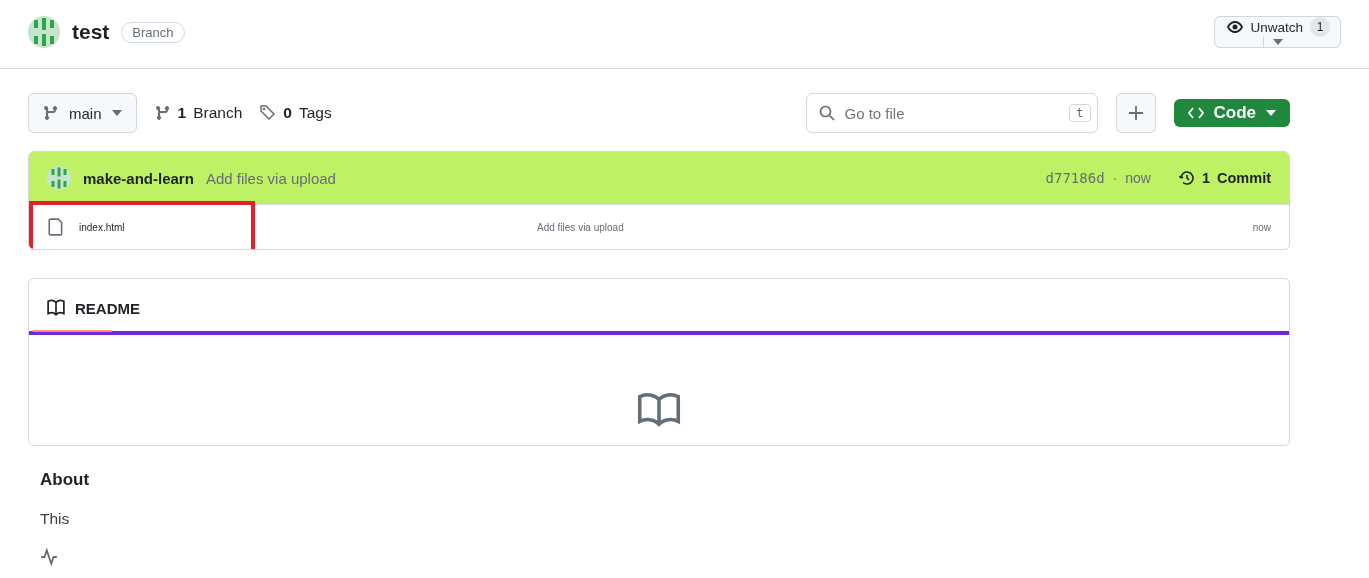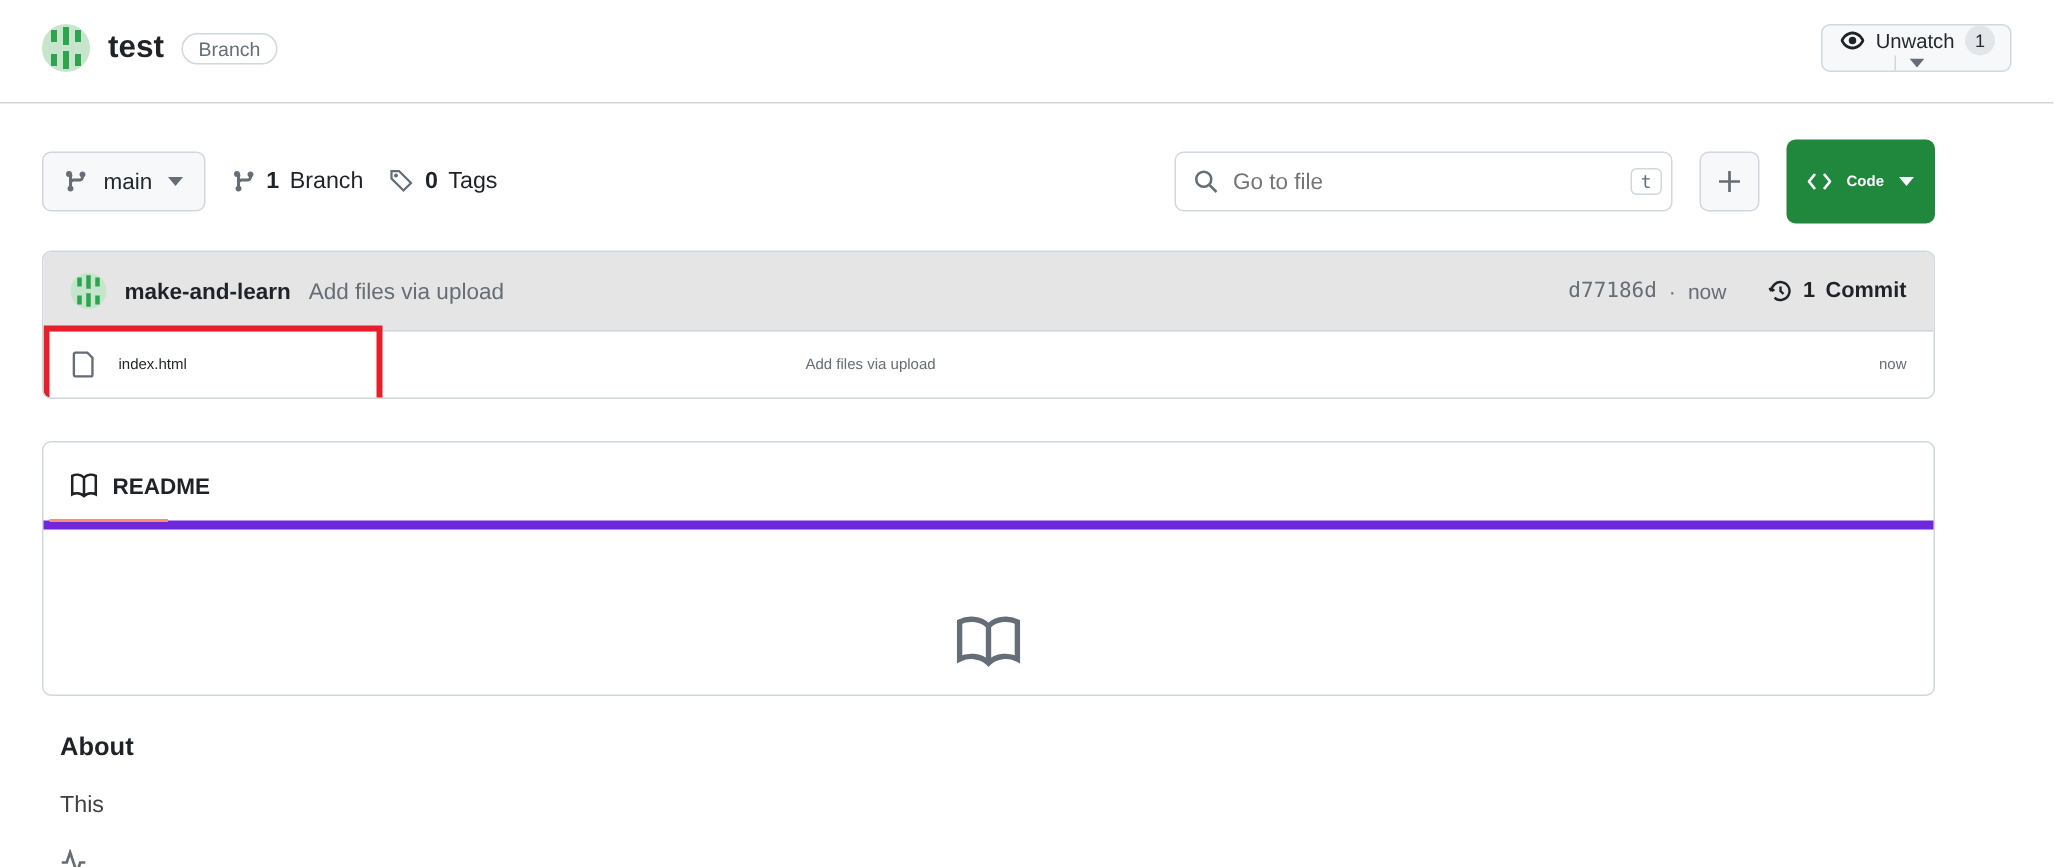--- a/index.html
+++ b/index.html
@@ -129,21 +129,21 @@
     color: #1f2328;
   }
   .meta-link .num { font-weight: 600; }
   .spacer { flex: 1; }
   .search-box {
     display: flex;
     align-items: center;
     border: 1px solid #d0d7de;
     border-radius: 6px;
     height: 40px;
-    width: 332px;
+    width: 292px;
     padding: 0 6px 0 12px;
     gap: 10px;
   }
   .search-box input {
     border: none;
     outline: none;
     font-size: 15px;
     color: #656d76;
     flex: 1;
     background: transparent;
@@ -163,39 +163,39 @@
     width: 40px;
     height: 40px;
     border: 1px solid #d0d7de;
     border-radius: 6px;
     background: #f6f8fa;
   }
   .code-btn {
     display: flex;
     align-items: center;
     gap: 10px;
-    height: 56px;
+    height: 28px;
     padding: 0 14px;
     border-radius: 6px;
     background: #1f883d;
     color: #ffffff;
-    font-size: 10px;
+    font-size: 17px;
     font-weight: 600;
   }
 
   .commit-box {
     border: 1px solid #d0d7de;
     border-radius: 6px;
     overflow: hidden;
   }
   .commit-header {
     display: flex;
     align-items: center;
     padding: 14px 18px;
-    background: #e5e5e5;
+    background: #bef264;
     border-bottom: 1px solid #d0d7de;
     gap: 12px;
   }
   .avatar-tiny {
     width: 24px;
     height: 24px;
     border-radius: 50%;
     background: #c7e5cc;
     position: relative;
     overflow: hidden;
@@ -255,21 +255,21 @@
 
   .readme-panel {
     margin-top: 28px;
     border: 1px solid #d0d7de;
     border-radius: 6px;
   }
   .readme-tabs {
     display: flex;
     align-items: center;
     padding: 10px 18px 0 18px;
-    border-bottom: 6px solid #6d28d9;
+    border-bottom: 4px solid #6d28d9;
   }
   .readme-tab {
     display: flex;
     align-items: center;
     gap: 10px;
     padding: 10px 10px 14px 0;
     font-size: 15px;
     font-weight: 600;
     position: relative;
   }

